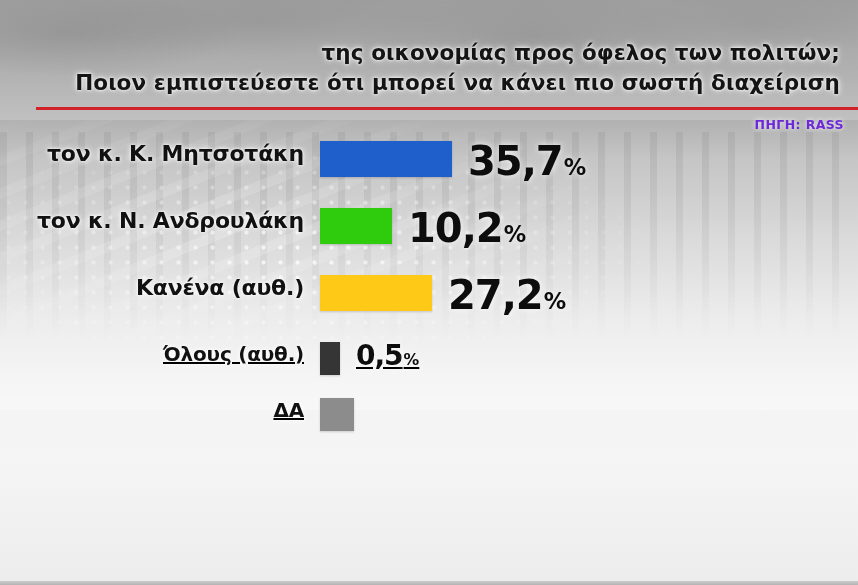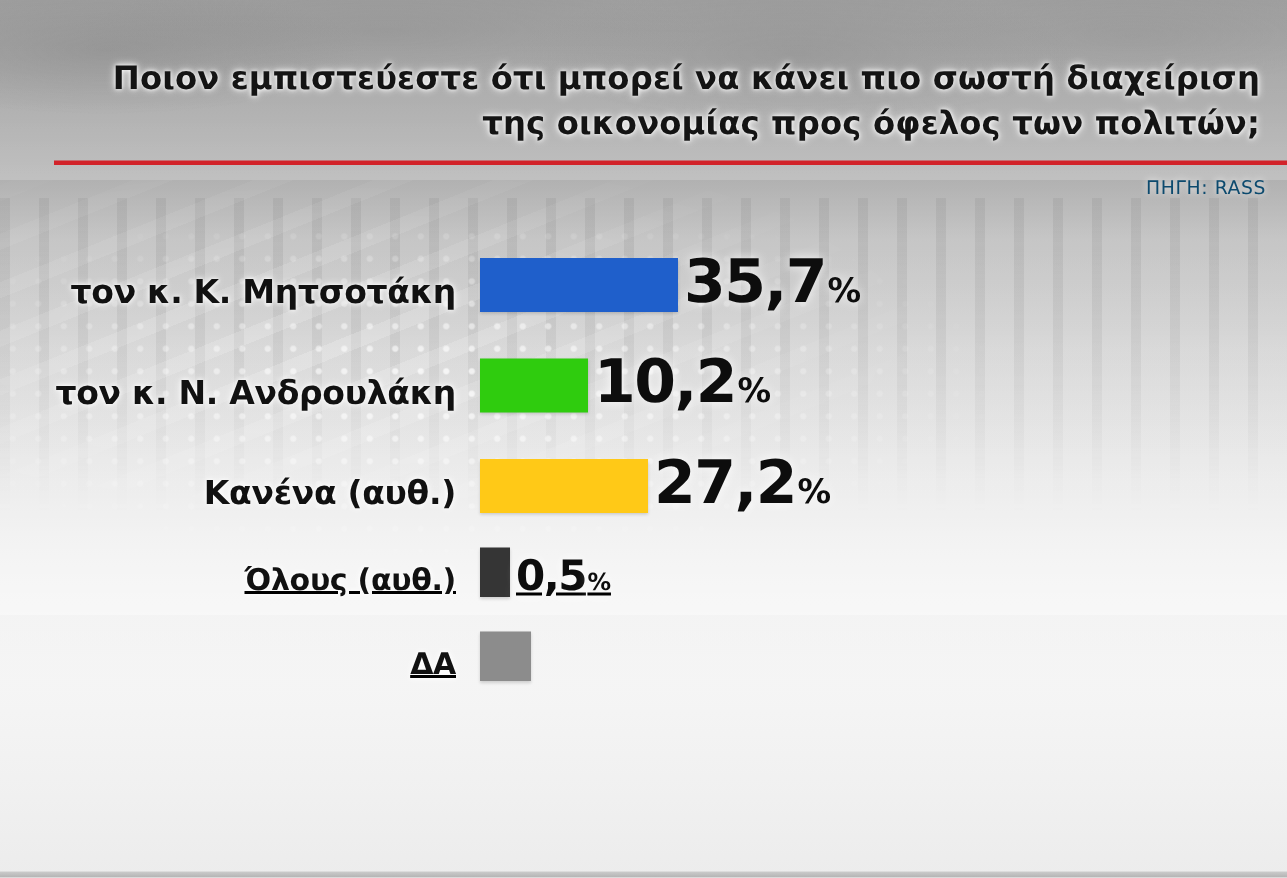--- a/index.html
+++ b/index.html
@@ -138,37 +138,37 @@
     right: 0;
     top: 107px;
     height: 3px;
     background: #d2232a;
   }
 
   .source {
     position: absolute;
     right: 14px;
     top: 117px;
-    color: #0c4a6e;
-    font-weight: normal;
+    color: #6d28d9;
+    font-weight: bold;
     font-size: 12.5px;
     letter-spacing: 0.4px;
     text-shadow: 0 0 5px rgba(255,255,255,0.95);
   }
 
   .rows {
     position: absolute;
     left: 0;
     top: 141px;
     width: 100%;
   }
   .row {
     position: relative;
     display: flex;
-    align-items: flex-end;
+    align-items: flex-start;
     height: 67px;
   }
   .row.compact { height: 56px; text-decoration: underline; }
 
   .row-label {
     width: 320px;
     flex: 0 0 320px;
     text-align: right;
     padding-right: 16px;
     box-sizing: border-box;
@@ -190,21 +190,21 @@
 
   .row-value {
     flex: 0 0 auto;
     color: #0d0d0d;
     font-weight: bold;
     font-size: 40px;
     line-height: 1;
     letter-spacing: -1px;
     white-space: nowrap;
     text-shadow: 0 0 7px rgba(255,255,255,0.9);
-    padding-left: 4px;
+    padding-left: 16px;
   }
   .row.compact .row-value { font-size: 28px; }
   .row-pct {
     font-size: 0.56em;
     letter-spacing: 0;
     padding-left: 1px;
   }
 </style>
 </head>
 <body>
@@ -216,22 +216,22 @@
   <div class="bg-facade"></div>
   <div class="bg-columns"></div>
   <div class="bg-sweep"></div>
   <div class="bg-dots"></div>
   <div class="bg-plaza"></div>
   <div class="bg-footline"></div>
 
   <div class="content">
 
     <div class="headline">
+      <span class="headline-line">της οικονομίας προς όφελος των πολιτών;</span>
       <span class="headline-line">Ποιον εμπιστεύεστε ότι μπορεί να κάνει πιο σωστή διαχείριση</span>
-      <span class="headline-line">της οικονομίας προς όφελος των πολιτών;</span>
     </div>
 
     <div class="rule"></div>
 
     <div class="source">ΠΗΓΗ: RASS</div>
 
     <div class="rows" id="rows">
         <div class="row">
           <div class="row-label">τον κ. Κ. Μητσοτάκη</div>
           <div class="row-bar" style="width: 132px; background: rgb(31, 95, 203);"></div>

